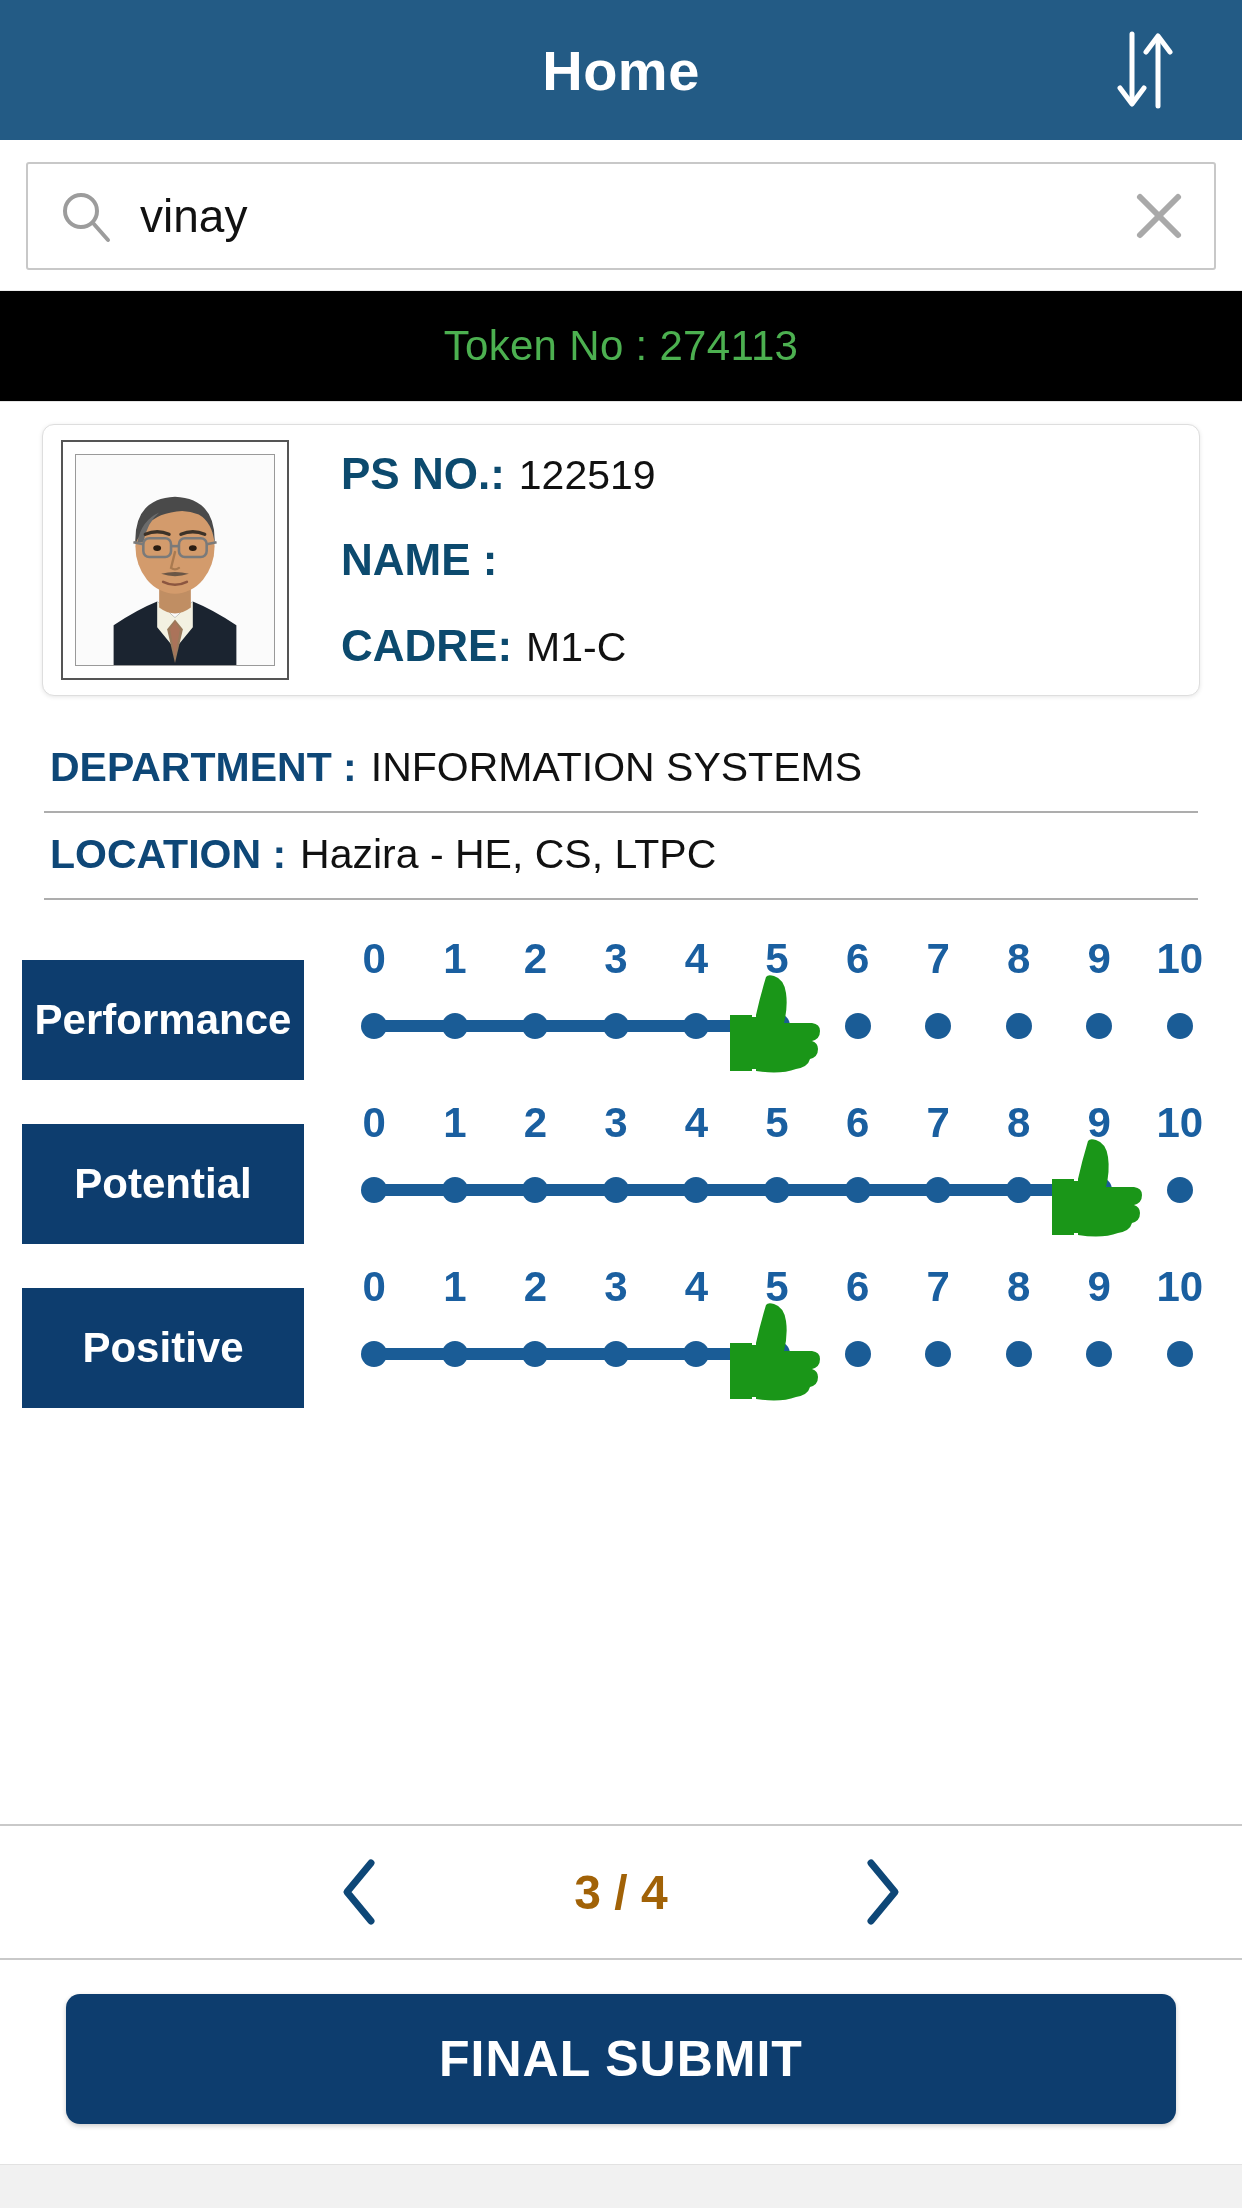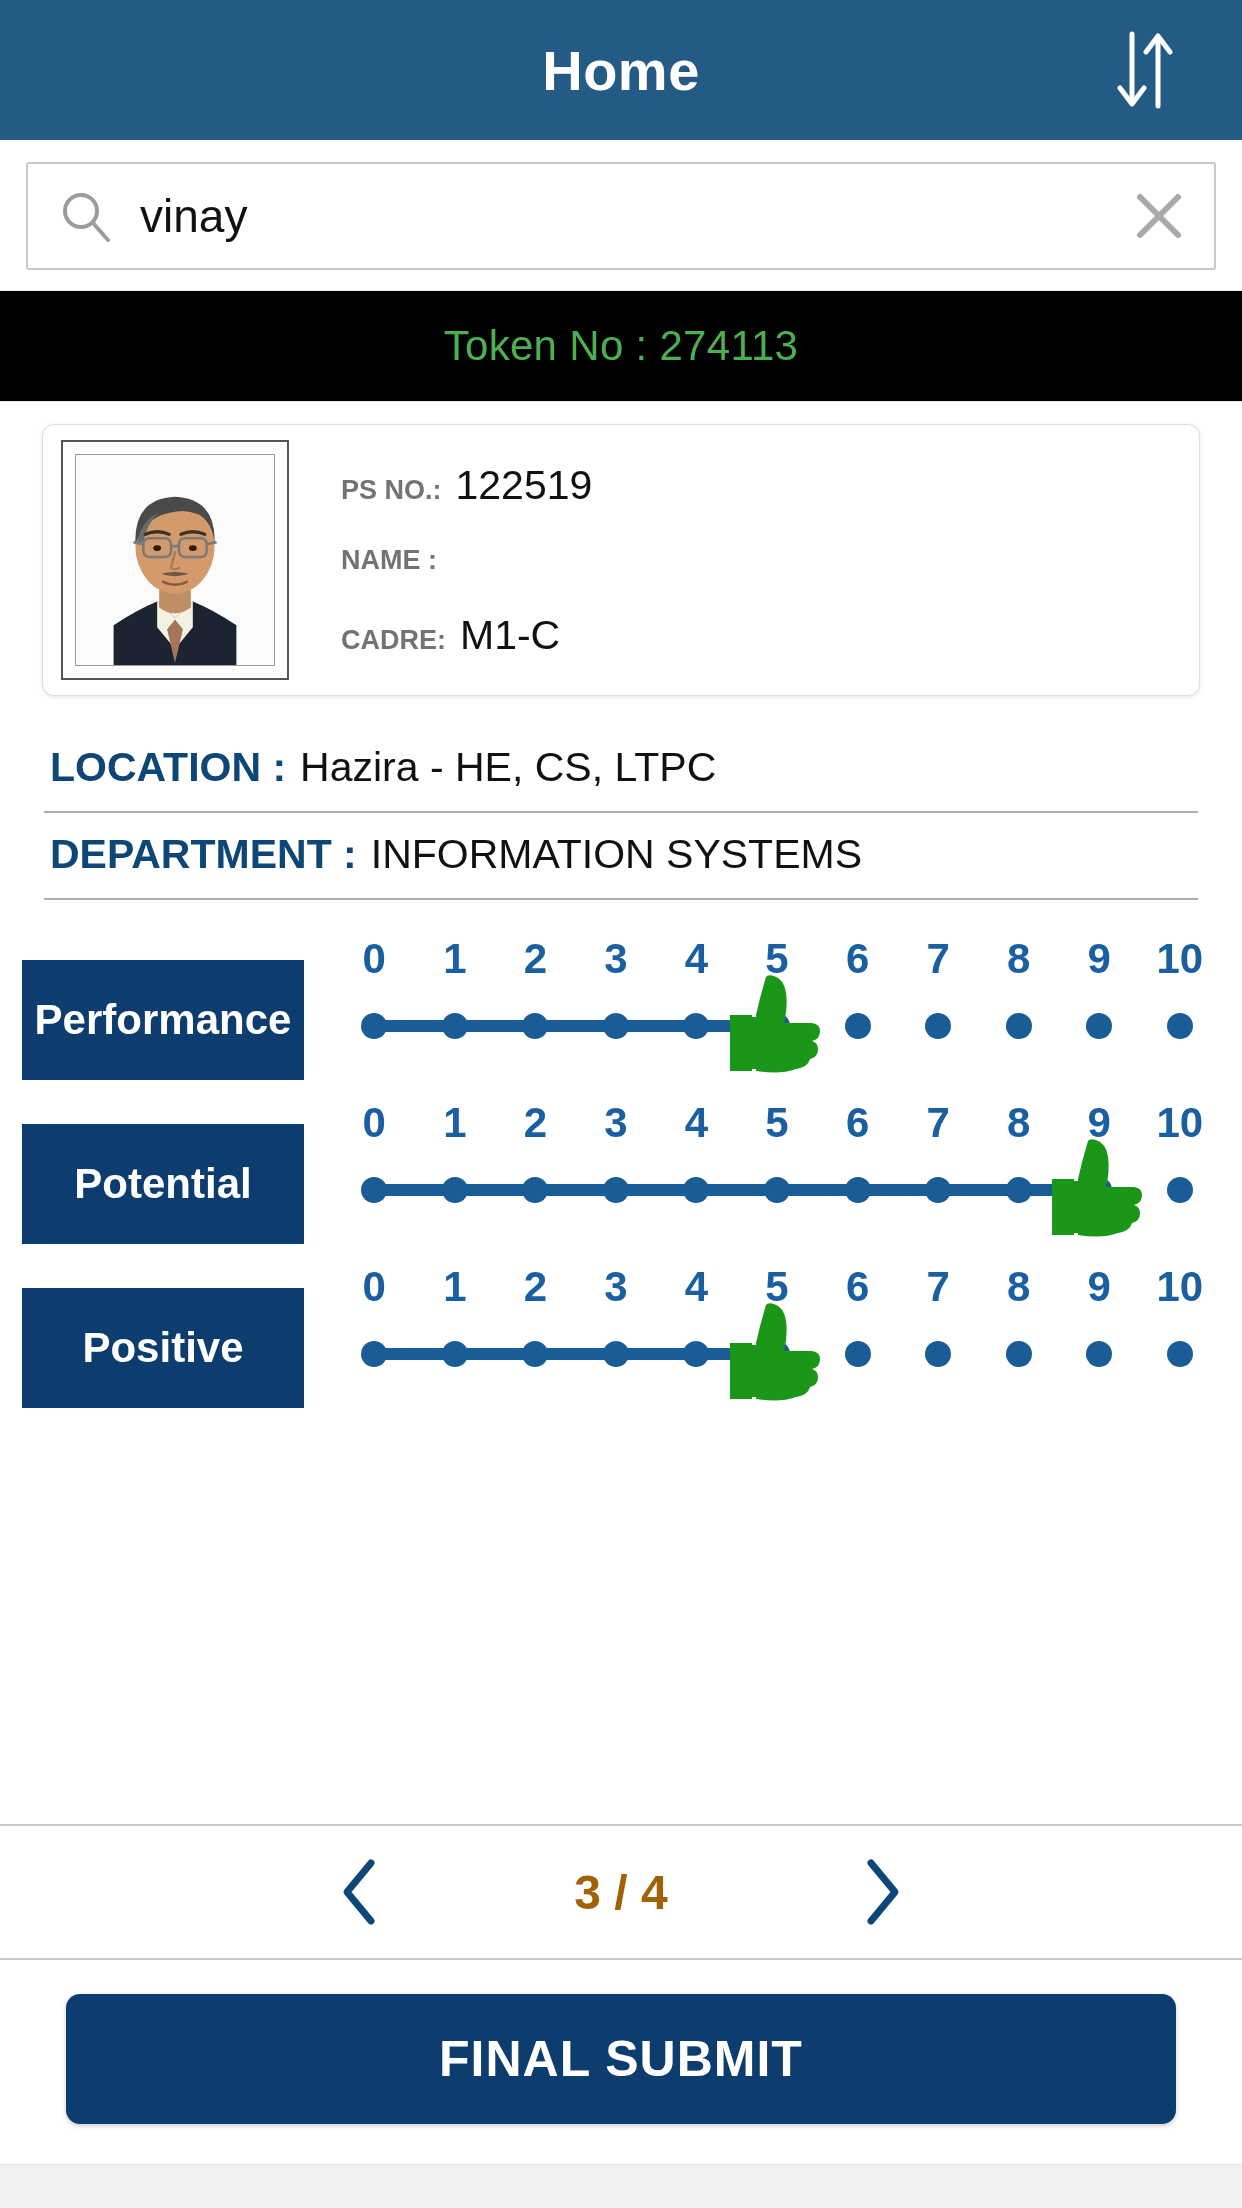--- a/index.html
+++ b/index.html
@@ -52,21 +52,21 @@
   .photo-outer {
     width:228px; height:240px; border:2px solid #555; background:#fff;
     padding:12px; flex:0 0 auto; align-self:center;
   }
   .photo-inner {
     width:100%; height:100%; border:1px solid #9a9a9a; overflow:hidden; position:relative; background:#fdfdfd;
   }
   .photo-svg { width:100%; height:100%; display:block; }
   .fields { flex:1 1 auto; display:flex; flex-direction:column; justify-content:center; padding-left:42px; gap:36px; }
   .field-row { display:flex; align-items:baseline; gap:14px; }
-  .field-label { color:#737373; font-size:27px; font-weight:bold; white-space:nowrap; }
+  .field-label { color:#0c4a6e; font-size:44px; font-weight:bold; white-space:nowrap; }
   .field-value { color:#111; font-size:41px; white-space:nowrap; }
 
   
   .info-wrap { flex:0 0 auto; padding:0 44px; margin-top:30px; }
   .info-row {
     display:flex; align-items:baseline; gap:14px;
     padding:18px 6px 20px 6px; border-bottom:2px solid #adadad;
   }
   .info-label { color:#0e4777; font-size:41px; font-weight:bold; white-space:nowrap; }
   .info-value { color:#111; font-size:41px; }
@@ -209,26 +209,26 @@
         <div class="field-row">
           <span class="field-label">CADRE:</span>
           <span class="field-value">M1-C</span>
         </div>
       </div>
     </div>
   </div>
 
   <div class="info-wrap">
     <div class="info-row">
+      <span class="info-label">DEPARTMENT :</span>
+      <span class="info-value">INFORMATION SYSTEMS</span>
+    </div>
+    <div class="info-row">
       <span class="info-label">LOCATION :</span>
       <span class="info-value">Hazira - HE, CS, LTPC</span>
-    </div>
-    <div class="info-row">
-      <span class="info-label">DEPARTMENT :</span>
-      <span class="info-value">INFORMATION SYSTEMS</span>
     </div>
   </div>
 
   <div class="ratings">
 
     <div class="rating-row">
       <div class="rating-label">Performance</div>
       <div class="rating-scale">
         <div class="scale-numbers">
             <div class="scale-num">0</div>

